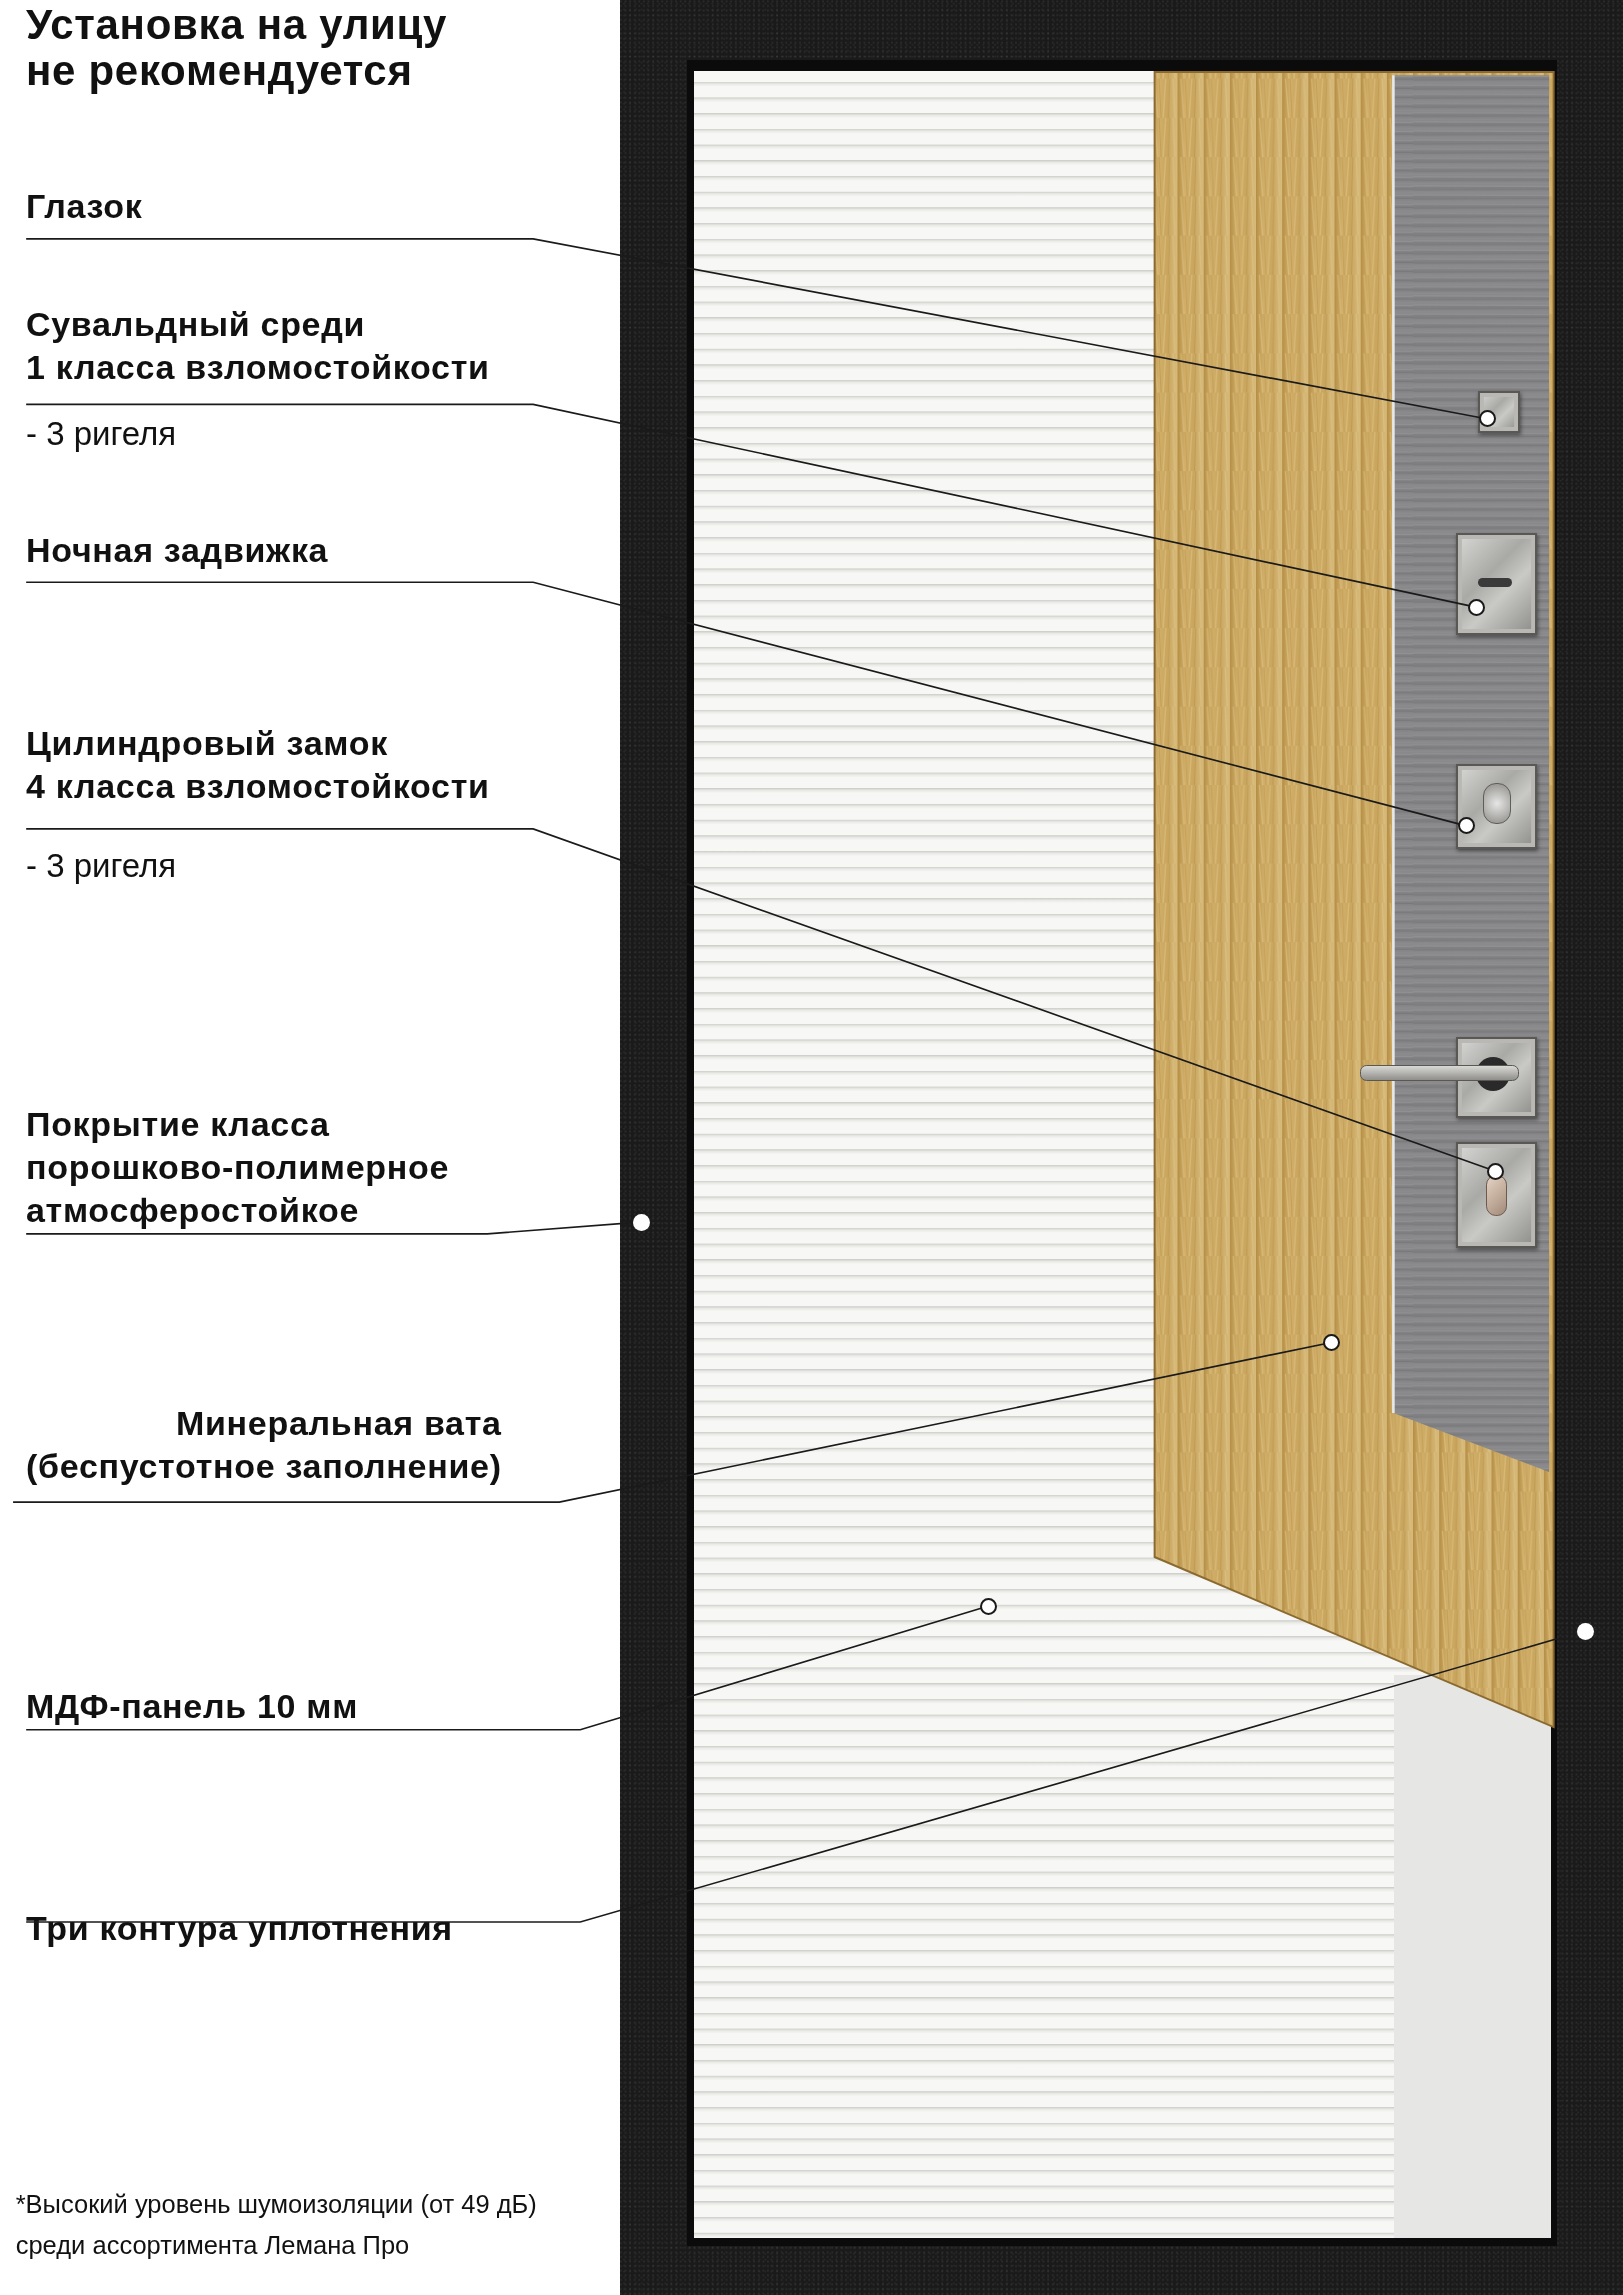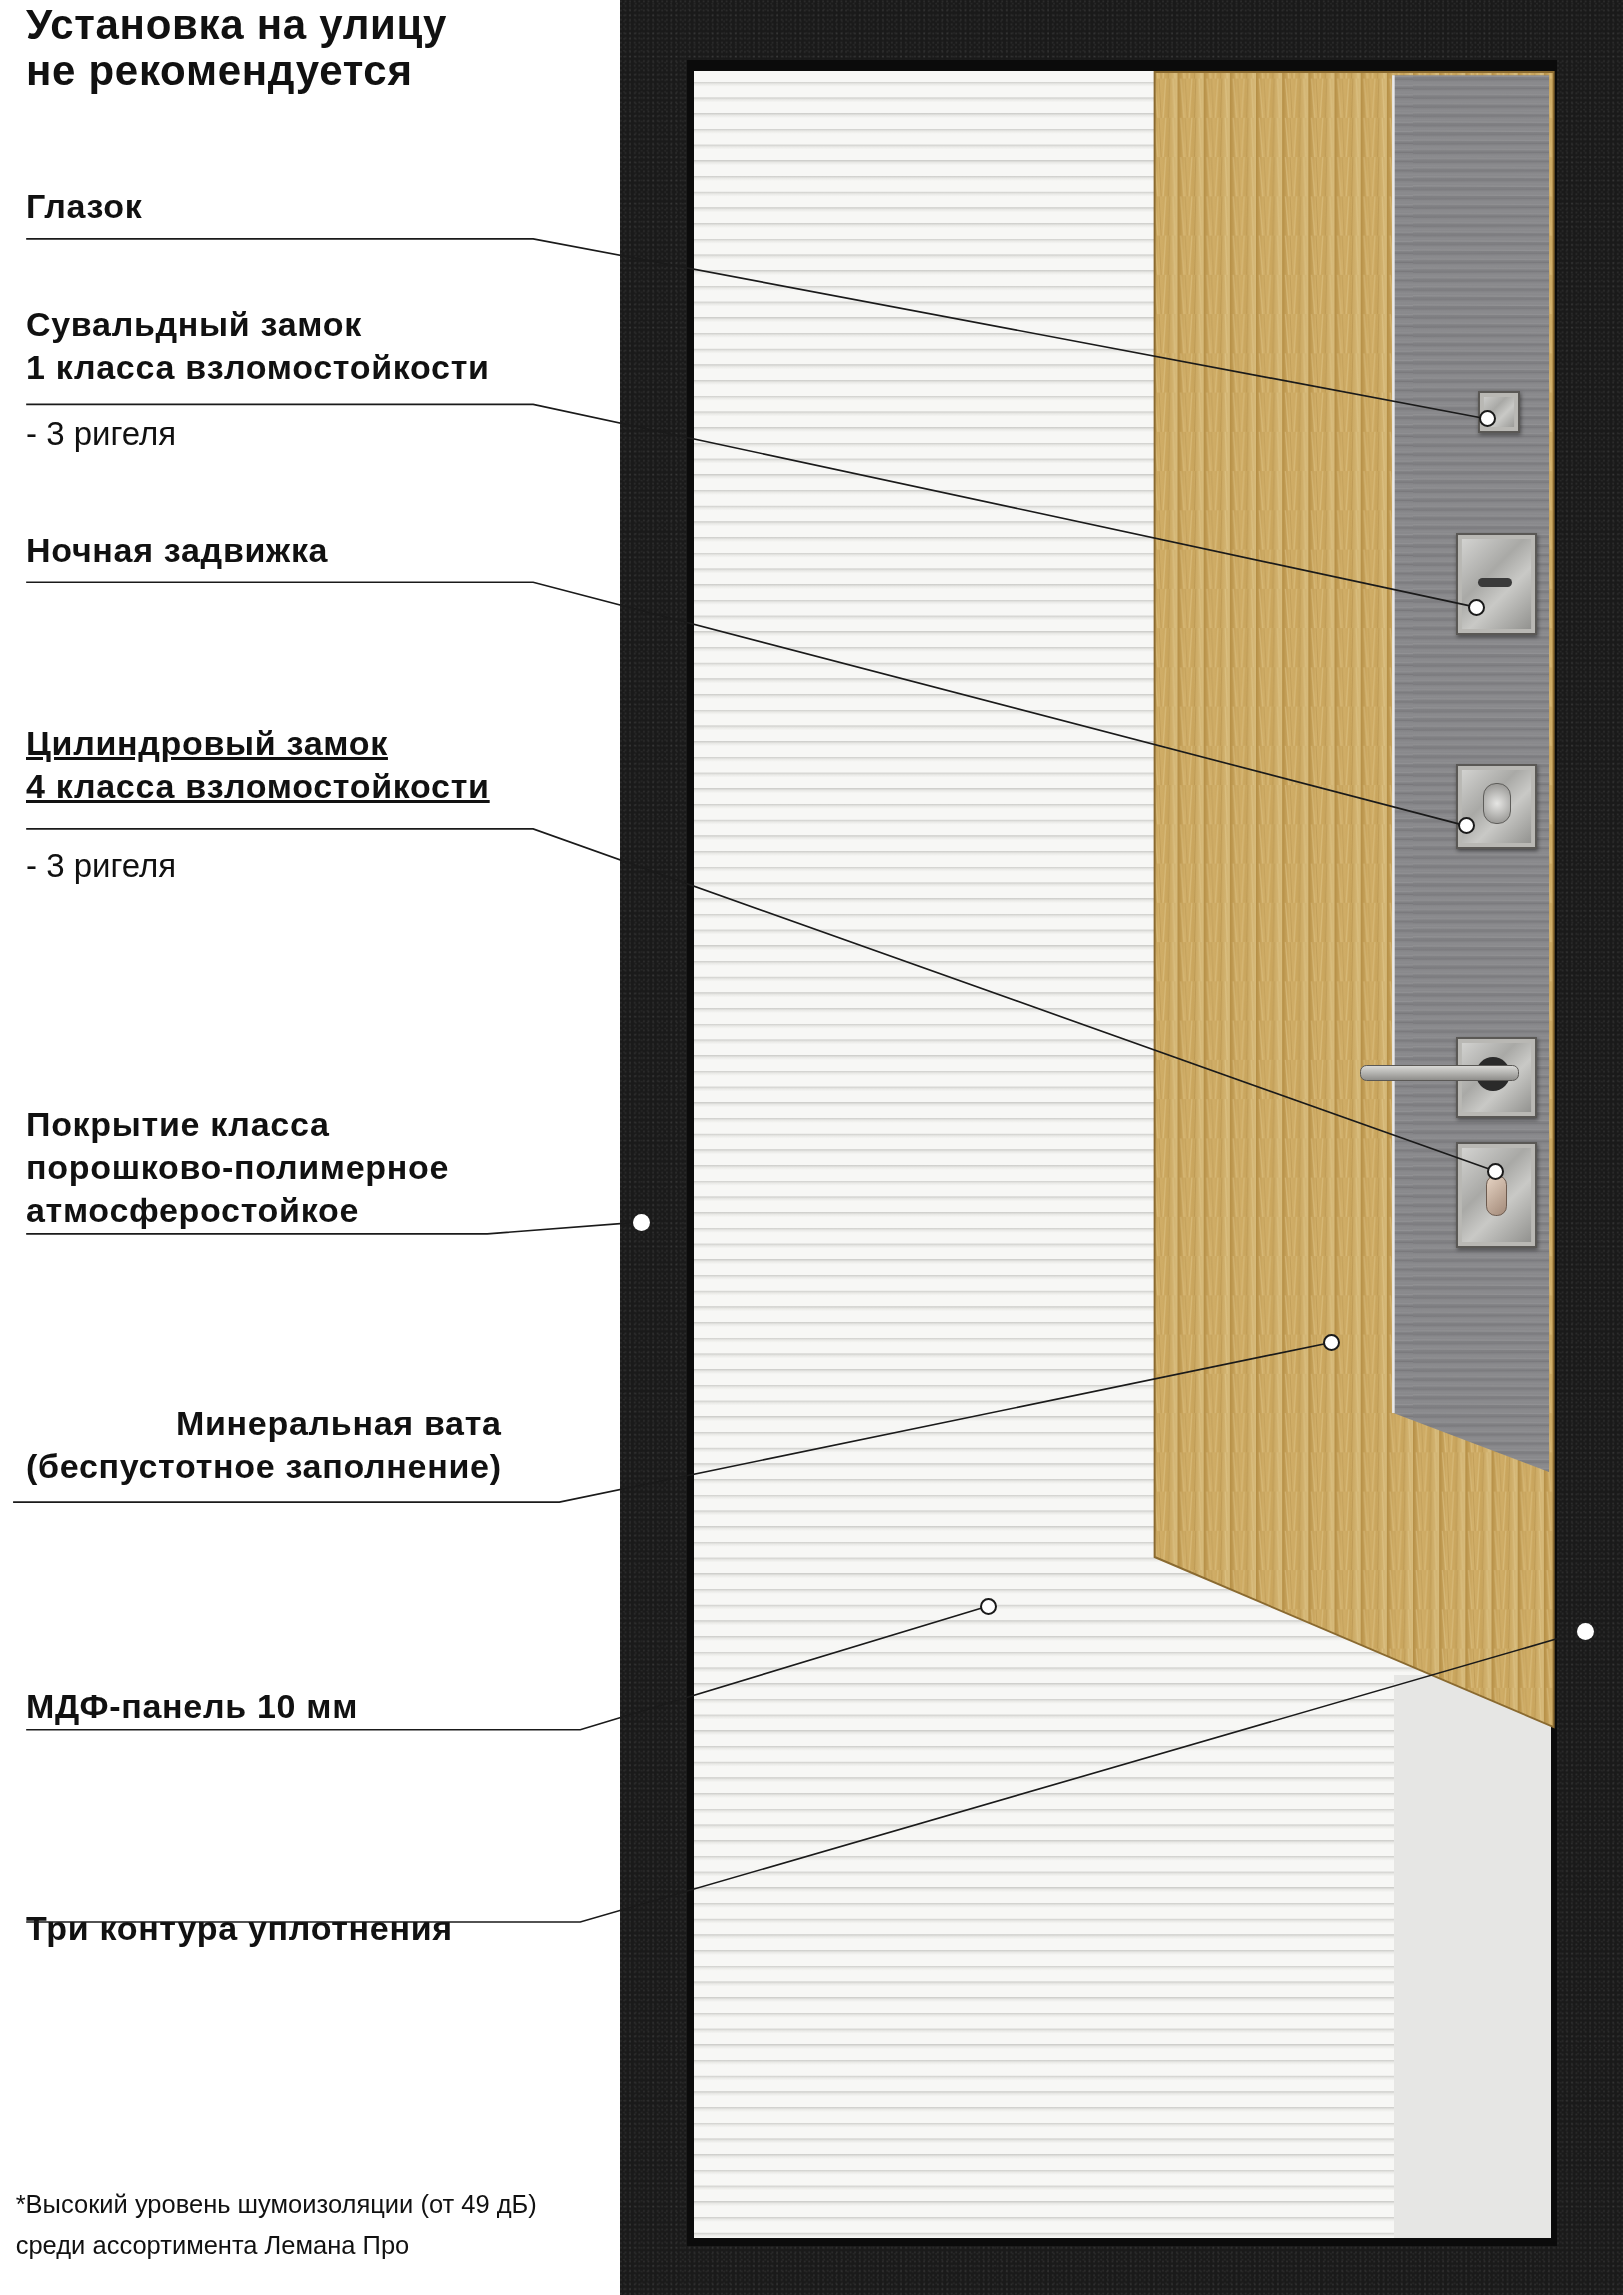--- a/index.html
+++ b/index.html
@@ -33,30 +33,30 @@
 <div class="abs title">
   <div>Установка на улицу</div>
   <div>не рекомендуется</div>
 </div>
 
 <div class="abs label" style="left:26px;top:185px;">
   <div>Глазок</div>
 </div>
 
 <div class="abs label" style="left:26px;top:303px;">
-  <div>Сувальдный замок</div>
+  <div>Сувальдный среди</div>
   <div>1 класса взломостойкости</div>
 </div>
 <div class="abs sub" style="left:26px;top:417px;">- 3 ригеля</div>
 
 <div class="abs label" style="left:26px;top:529px;">
   <div>Ночная задвижка</div>
 </div>
 
-<div class="abs label" style="left:26px;top:722px;text-decoration:underline;">
+<div class="abs label" style="left:26px;top:722px;">
   <div>Цилиндровый замок</div>
   <div>4 класса взломостойкости</div>
 </div>
 <div class="abs sub" style="left:26px;top:849px;">- 3 ригеля</div>
 
 <div class="abs label" style="left:26px;top:1103px;">
   <div>Покрытие класса</div>
   <div>порошково-полимерное</div>
   <div>атмосферостойкое</div>
 </div>

